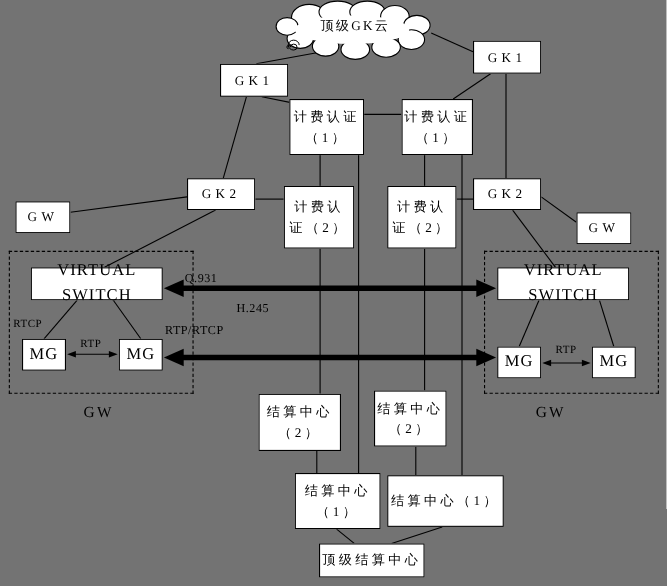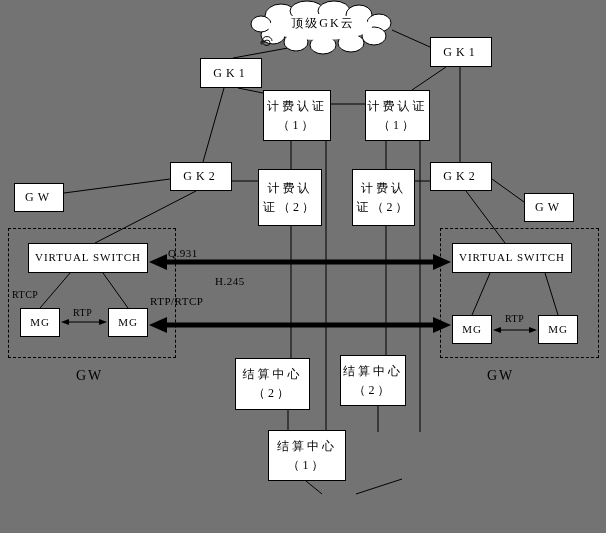--- a/index.html
+++ b/index.html
@@ -8,21 +8,21 @@
     position:relative; width:606px; height:533px; background:#737373;
     color:#000; font-family:"Liberation Serif","DejaVu Serif",serif;
     overflow:hidden;
   }
   svg.layer { position:absolute; left:0; top:0; z-index:1; }
   .box {
     position:absolute; z-index:2; background:#fff; border:1px solid #000;
     display:flex; flex-direction:column; align-items:center; justify-content:center;
     text-align:center; font-size:12px; line-height:1.55; letter-spacing:3px;
   }
-  .box.en { letter-spacing:1px; font-size:11px;justify-content:center; }
+  .box.en { letter-spacing:1px; font-size:15px;justify-content:center; }
   .box.gk { letter-spacing:4px; font-size:12px; }
   .dashed {
     position:absolute; z-index:1; border:1px dashed #000; background:transparent;
   }
   .lbl {
     position:absolute; z-index:3; font-size:11px; letter-spacing:0.5px;
     white-space:nowrap; background:transparent;
   }
   .lbl.small { font-size:10px; }
   .gwlbl {
@@ -181,21 +181,27 @@
   </div>
   <div class="box" style="left:340px;top:355px;width:66px;height:51px;">
     <span>结算中心</span>
     <span>（2）</span>
   </div>
 
   <div class="box" style="left:268px;top:430px;width:78px;height:51px;">
     <span>结算中心</span>
     <span>（1）</span>
   </div>
-
+  <div class="box" style="left:352px;top:432px;width:106px;height:47px;">
+    <span>结算中心（1）</span>
+  </div>
+
+  <div class="box" style="left:290px;top:494px;width:96px;height:31px;">
+    <span>顶级结算中心</span>
+  </div>
 
   <span class="lbl" style="left:168px;top:247px;">Q.931</span>
   <span class="lbl" style="left:215px;top:247px;margin-top:28px;">H.245</span>
   <span class="lbl" style="left:150px;top:295px;">RTP/RTCP</span>
   <span class="lbl small" style="left:12px;top:289px;">RTCP</span>
   <span class="lbl small" style="left:73px;top:307px;">RTP</span>
   <span class="lbl small" style="left:505px;top:313px;">RTP</span>
 
   <span class="gwlbl" style="left:76px;top:368px;">GW</span>
   <span class="gwlbl" style="left:487px;top:368px;">GW</span>

